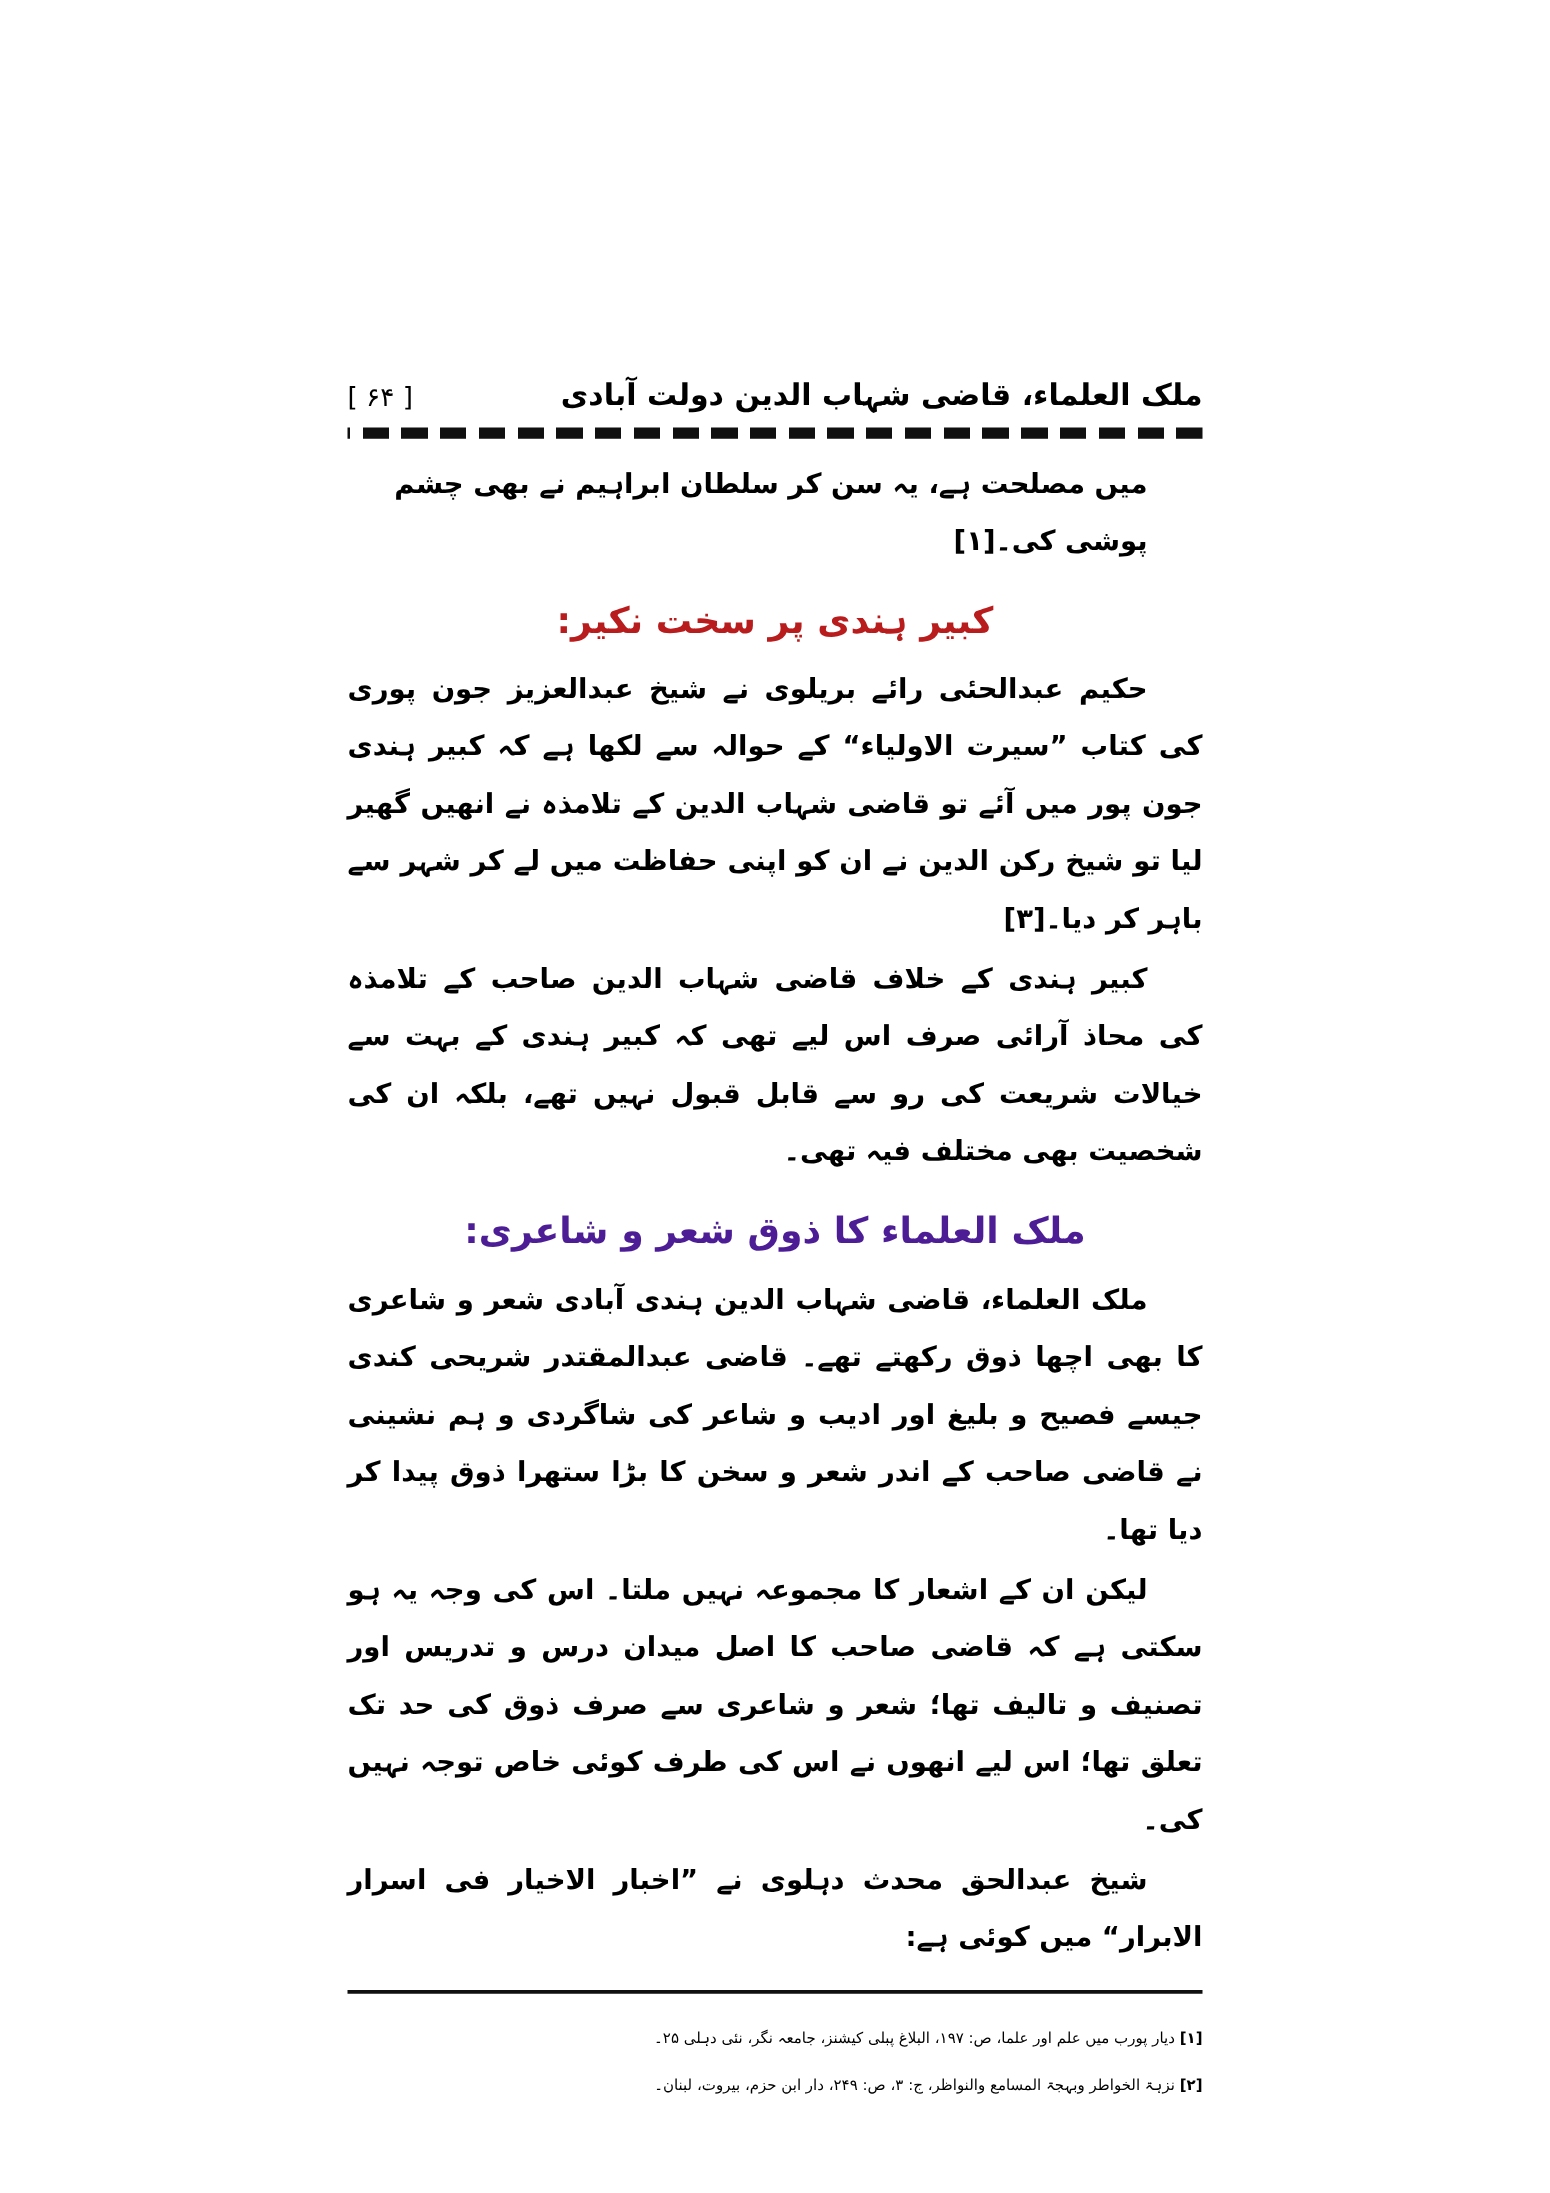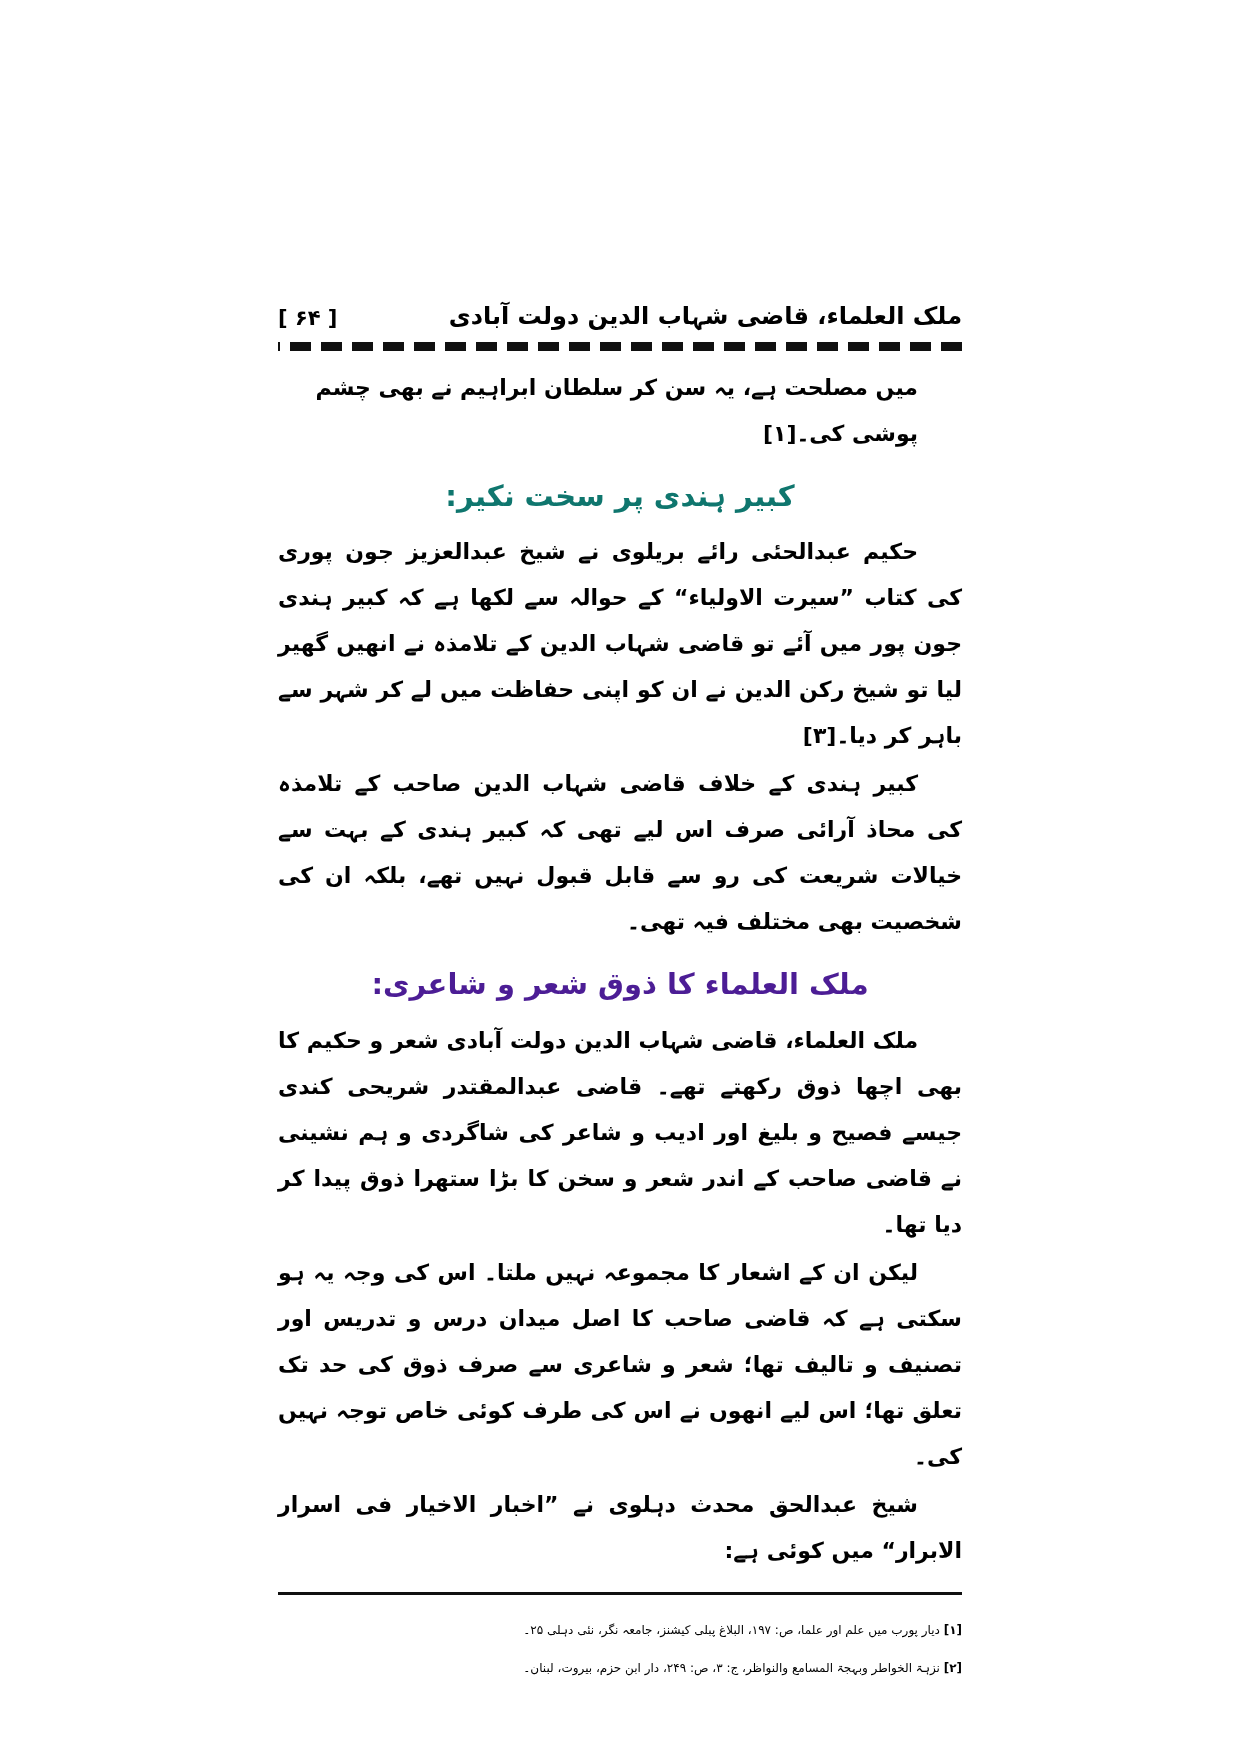--- a/index.html
+++ b/index.html
@@ -24,21 +24,21 @@
     display: flex;
     flex-direction: row;          
     justify-content: space-between;
     align-items: flex-end;
     font-weight: bold;
     font-size: 24px;
     line-height: 1.5;
   }
   .running-header .pageno {
     font-size: 21px;
-    font-weight: bold;
+    font-weight: normal;
     letter-spacing: 2px;
   }
   
   .dashed-rule {
     height: 9px;
     margin: 8px 0 14px 0;
     background: repeating-linear-gradient(to left, #101010 0 21px, transparent 21px 31px);
   }
   
   .body-text p {
@@ -85,28 +85,28 @@
     <div class="running-header">
       <span>ملک العلماء، قاضی شہاب الدین دولت آبادی</span>
       <span class="pageno">[ ۶۴ ]</span>
     </div>
 
     <div class="dashed-rule top"></div>
 
     <div class="body-text">
       <p class="offset-right">میں مصلحت ہے، یہ سن کر سلطان ابراہیم نے بھی چشم پوشی کی۔[۱]</p>
 
-      <h2 class="red-heading" style="color: #0f766e;">کبیر ہندی پر سخت نکیر:</h2>
+      <h2 class="red-heading" style="color: #b91c1c;">کبیر ہندی پر سخت نکیر:</h2>
 
       <p class="indent">حکیم عبدالحئی رائے بریلوی نے شیخ عبدالعزیز جون پوری کی کتاب ”سیرت الاولیاء“ کے حوالہ سے لکھا ہے کہ کبیر ہندی جون پور میں آئے تو قاضی شہاب الدین کے تلامذہ نے انھیں گھیر لیا تو شیخ رکن الدین نے ان کو اپنی حفاظت میں لے کر شہر سے باہر کر دیا۔[۳]</p>
       <p class="indent">کبیر ہندی کے خلاف قاضی شہاب الدین صاحب کے تلامذہ کی محاذ آرائی صرف اس لیے تھی کہ کبیر ہندی کے بہت سے خیالات شریعت کی رو سے قابل قبول نہیں تھے، بلکہ ان کی شخصیت بھی مختلف فیہ تھی۔</p>
 
       <h2 class="red-heading" style="color: #4c1d95;">ملک العلماء کا ذوق شعر و شاعری:</h2>
 
-      <p class="indent">ملک العلماء، قاضی شہاب الدین دولت آبادی شعر و حکیم کا بھی اچھا ذوق رکھتے تھے۔ قاضی عبدالمقتدر شریحی کندی جیسے فصیح و بلیغ اور ادیب و شاعر کی شاگردی و ہم نشینی نے قاضی صاحب کے اندر شعر و سخن کا بڑا ستھرا ذوق پیدا کر دیا تھا۔</p>
+      <p class="indent">ملک العلماء، قاضی شہاب الدین ہندی آبادی شعر و شاعری کا بھی اچھا ذوق رکھتے تھے۔ قاضی عبدالمقتدر شریحی کندی جیسے فصیح و بلیغ اور ادیب و شاعر کی شاگردی و ہم نشینی نے قاضی صاحب کے اندر شعر و سخن کا بڑا ستھرا ذوق پیدا کر دیا تھا۔</p>
       <p class="indent">لیکن ان کے اشعار کا مجموعہ نہیں ملتا۔ اس کی وجہ یہ ہو سکتی ہے کہ قاضی صاحب کا اصل میدان درس و تدریس اور تصنیف و تالیف تھا؛ شعر و شاعری سے صرف ذوق کی حد تک تعلق تھا؛ اس لیے انھوں نے اس کی طرف کوئی خاص توجہ نہیں کی۔</p>
       <p class="indent">شیخ عبدالحق محدث دہلوی نے ”اخبار الاخیار فی اسرار الابرار“ میں کوئی ہے:</p>
     </div>
 
     <div class="footnotes">
       <div class="footnote-line">
         <span class="fn-marker">[۱]</span>
         <span>دیار پورب میں علم اور علما، ص: ۱۹۷، البلاغ پبلی کیشنز، جامعہ نگر، نئی دہلی ۲۵۔</span>
       </div>
       <div class="footnote-line">

